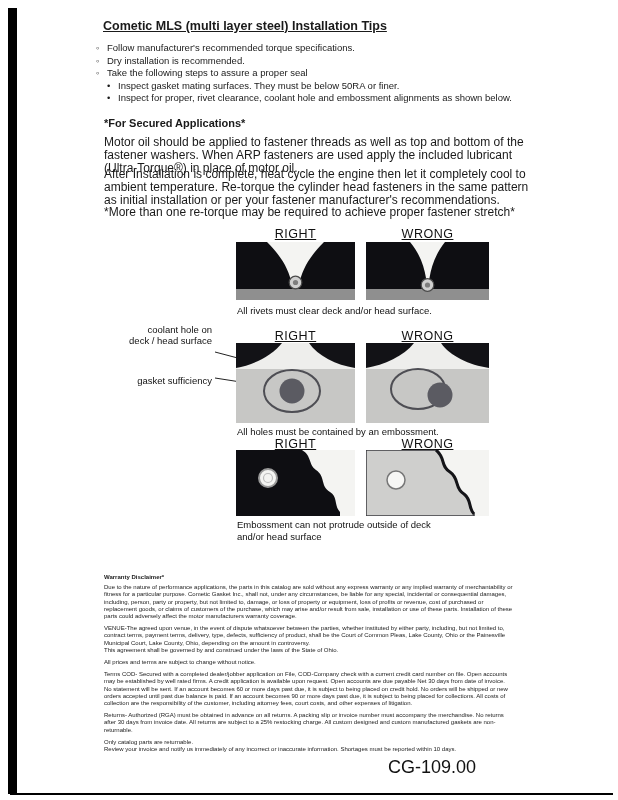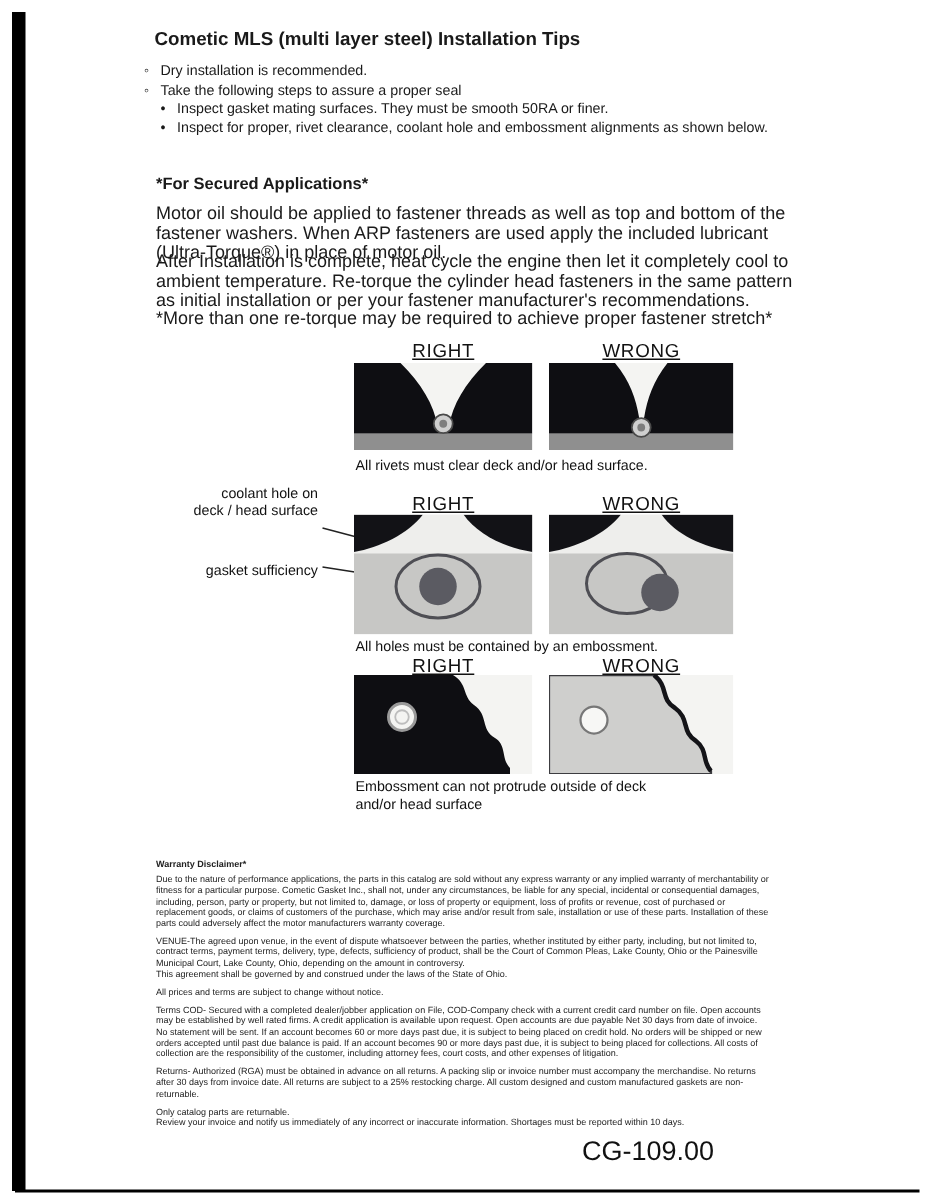--- a/index.html
+++ b/index.html
@@ -13,20 +13,21 @@
     overflow: hidden;
   }
   .abs { position: absolute; }
 
   .border-left { left: 8px; top: 8px; width: 9px; height: 786px; background: #000; }
   .border-bottom { left: 10px; top: 793px; width: 603px; height: 2px; background: #000; }
 
   .doc-title {
     left: 103px; top: 19px;
     font-size: 12.5px; font-weight: bold;
+    text-decoration: underline;
     white-space: nowrap;
   }
 
   .tips { left: 96px; top: 42px; width: 470px; font-size: 9.5px; line-height: 12.6px; }
   .tip { position: relative; padding-left: 11px; }
   .tip::before { content: "\25E6"; position: absolute; left: 0; top: 0; }
   .tip-sub { position: relative; margin-left: 11px; padding-left: 11px; }
   .tip-sub::before { content: "\2022"; position: absolute; left: 0; top: 0; }
 
   .diesel-heading { left: 104px; top: 117px; font-size: 11px; font-weight: bold; white-space: nowrap; }
@@ -59,23 +60,24 @@
 <body>
 
 <div class="page">
 
   <div class="abs border-left"></div>
   <div class="abs border-bottom"></div>
 
   <div class="abs doc-title">Cometic MLS (multi layer steel) Installation Tips</div>
 
   <div class="abs tips">
+    <div class="tip">Follow manufacturer's recommended torque specifications.</div>
     <div class="tip">Dry installation is recommended.</div>
     <div class="tip">Take the following steps to assure a proper seal</div>
-    <div class="tip-sub">Inspect gasket mating surfaces.  They must be smooth 50RA or finer.</div>
+    <div class="tip-sub">Inspect gasket mating surfaces.  They must be below 50RA or finer.</div>
     <div class="tip-sub">Inspect for proper, rivet clearance, coolant hole and embossment alignments as shown below.</div>
   </div>
 
   <div class="abs diesel-heading">*For Secured Applications*</div>
   <div class="abs para para1">Motor oil should be applied to fastener threads as well as top and bottom of the fastener washers. When ARP fasteners are used apply the included lubricant (Ultra-Torque®) in place of motor oil.</div>
   <div class="abs para para2">After Installation is complete, heat cycle the engine then let it completely cool to ambient temperature. Re-torque the cylinder head fasteners in the same pattern as initial installation or per your fastener manufacturer's recommendations.</div>
   <div class="abs para note">*More than one re-torque may be required to achieve proper fastener stretch*</div>
 
   <div class="abs rw-label rw-left" style="top:227px">RIGHT</div>
   <div class="abs rw-label rw-right" style="top:227px">WRONG</div>

